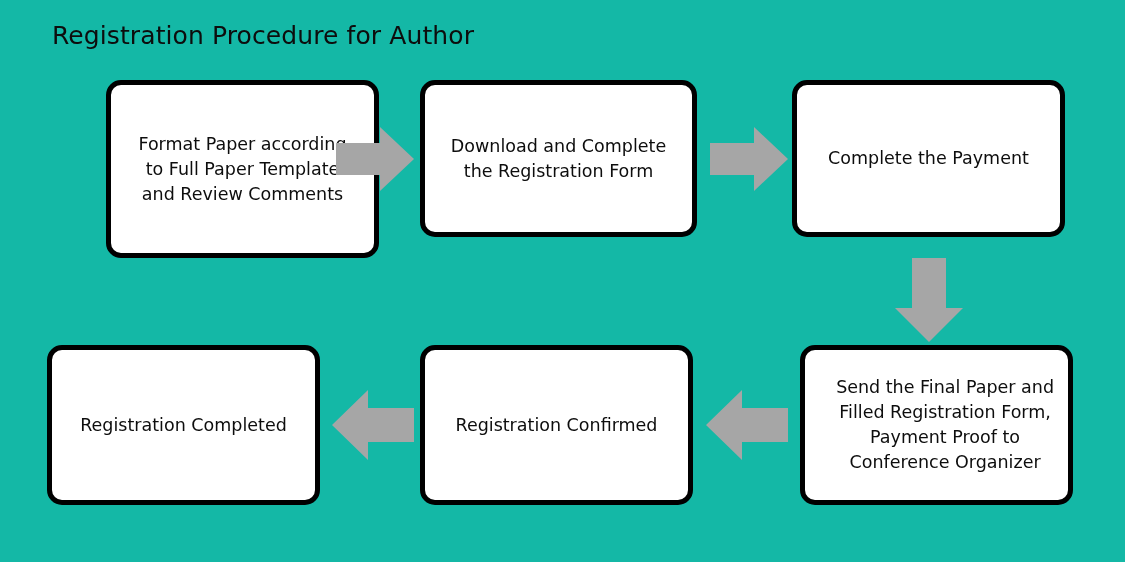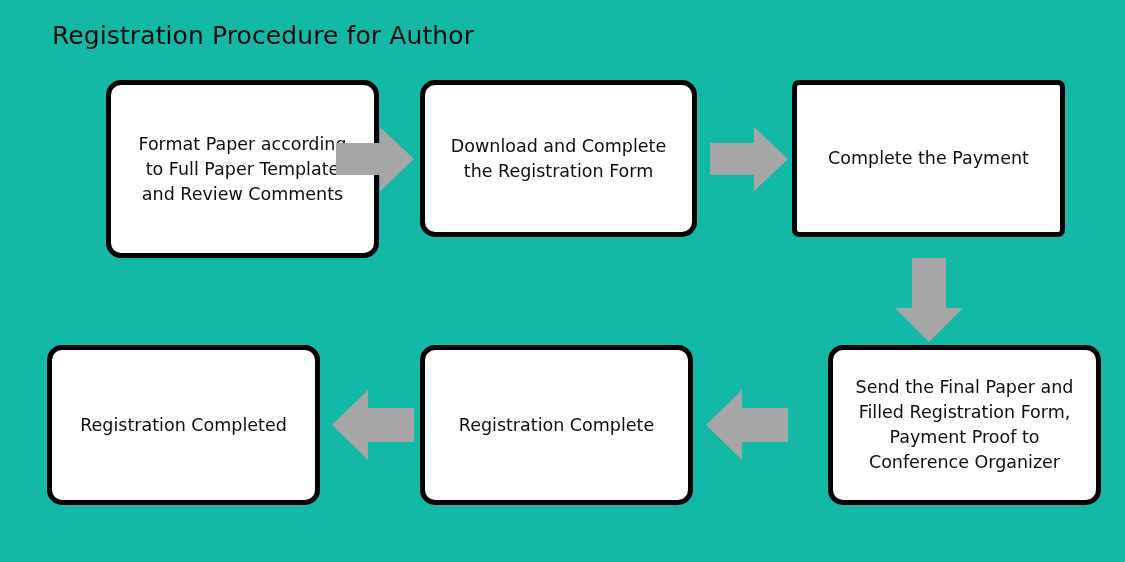--- a/index.html
+++ b/index.html
@@ -43,25 +43,25 @@
   .node-label {
     font-size: 17.5px;
     line-height: 25px;
     color: #0d0d0d;
     padding: 0 14px;
     white-space: pre-line;
   }
   
   #node-format-paper   { left: 62px;  top: 80px;  width: 273px; height: 178px; margin-left: 44px; }
   #node-download-form  { left: 420px; top: 80px;  width: 277px; height: 157px; }
-  #node-complete-payment { left: 792px; top: 80px; width: 273px; height: 157px; border-radius: 7px; }
+  #node-complete-payment { left: 792px; top: 80px; width: 273px; height: 157px; }
   
   #node-registration-completed { left: 47px;  top: 345px; width: 273px; height: 160px; }
   #node-registration-confirmed { left: 420px; top: 345px; width: 273px; height: 160px; }
-  #node-send-final-paper       { left: 828px; top: 345px; width: 273px; height: 160px; }
+  #node-send-final-paper       { left: 800px; top: 345px; width: 273px; height: 160px; justify-content: flex-end; }
 
   .arrow {
     position: absolute;
     display: block;
   }
   #arrow-1 { left: 336px; top: 127px; width: 78px; height: 64px; }
   #arrow-2 { left: 710px; top: 127px; width: 78px; height: 64px; }
   #arrow-3 { left: 895px; top: 258px; width: 68px; height: 84px; }
   #arrow-4 { left: 706px; top: 390px; width: 82px; height: 70px; }
   #arrow-5 { left: 332px; top: 390px; width: 82px; height: 70px; }
@@ -86,21 +86,21 @@
 
   <div class="node" id="node-complete-payment">
     <div class="node-label">Complete the Payment</div>
   </div>
 
   <div class="node" id="node-registration-completed">
     <div class="node-label">Registration Completed</div>
   </div>
 
   <div class="node" id="node-registration-confirmed">
-    <div class="node-label">Registration Complete</div>
+    <div class="node-label">Registration Confirmed</div>
   </div>
 
   <div class="node" id="node-send-final-paper">
     <div class="node-label">Send the Final Paper and
 Filled Registration Form,
 Payment Proof to
 Conference Organizer</div>
   </div>
 
   <svg class="arrow" id="arrow-1" viewBox="0 0 78 64">

